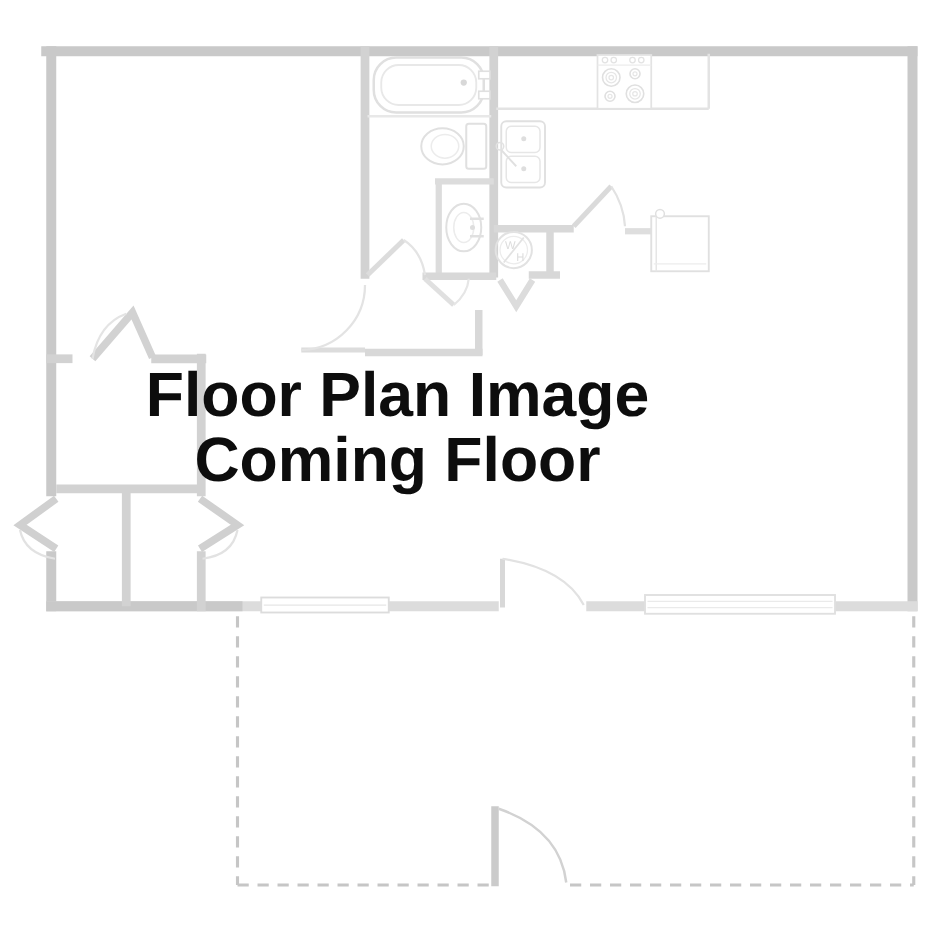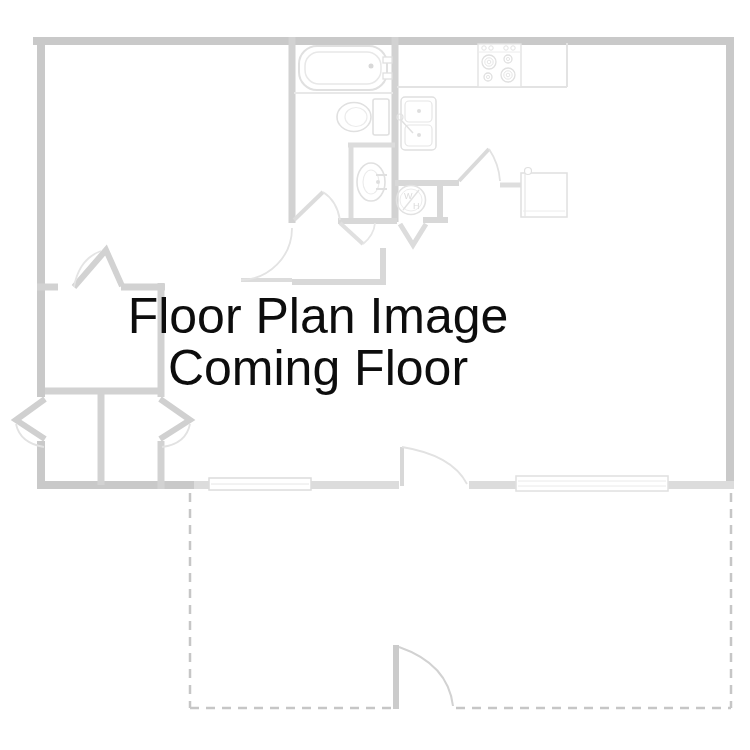--- a/index.html
+++ b/index.html
@@ -21,21 +21,21 @@
     position: absolute;
     left: 0;
     top: 0;
   }
   .caption {
     position: absolute;
     left: 0;
     top: 290px;
     width: 636px;
     text-align: center;
-    font-weight: normal;
+    font-weight: bold;
     font-size: 50px;
     line-height: 52px;
     color: #0d0d0d;
     letter-spacing: 0px;
   }
 </style>
 </head>
 <body>
 
 <div class="stage">

